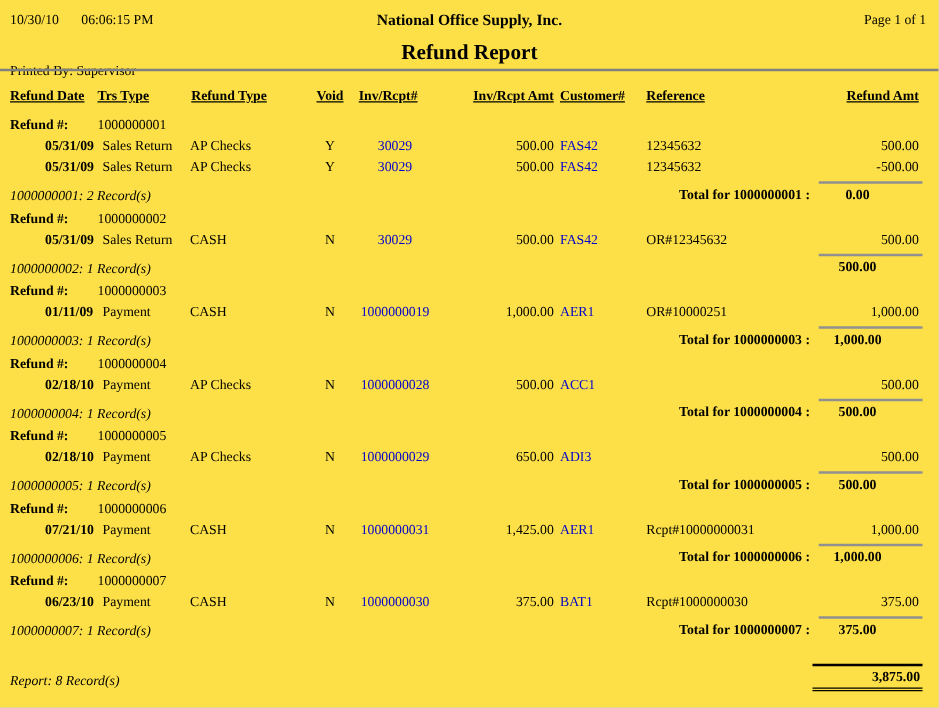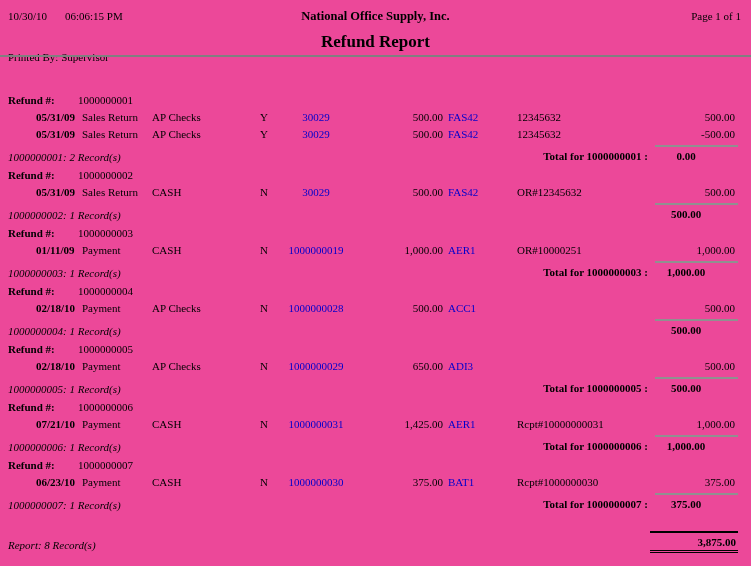--- a/index.html
+++ b/index.html
@@ -1,19 +1,19 @@
 <!DOCTYPE html>
 <html><head>
 <meta charset="utf-8">
 <style>
   html,body{margin:0;padding:0;background:#d4d0c8;}
   .page{
     position:relative;
     width:751px;height:566px;
-    background:#ec4899;
+    background:#fde047;
     font-family:"Liberation Serif", serif;
     font-size:11px;color:#000;
     overflow:hidden;
   }
   .abs{position:absolute;white-space:nowrap;}
   .link{color:#0000cc;cursor:pointer;}
   
   .hdr-date{left:8px;top:10px;}
   .hdr-time{left:65px;top:10px;}
   .hdr-company{left:0;right:0;top:9px;text-align:center;font-size:12.5px;font-weight:bold;}
@@ -68,20 +68,31 @@
 <div class="page">
 
   <span class="abs hdr-date">10/30/10</span>
   <span class="abs hdr-time">06:06:15 PM</span>
   <div class="abs hdr-company">National Office Supply, Inc.</div>
   <span class="abs hdr-page">Page 1 of 1</span>
   <span class="abs hdr-printedby">Printed By: Supervisor</span>
   <div class="abs hdr-title">Refund Report</div>
   <div class="abs hdr-rule"></div>
 
+  <div class="colhead">
+    <span class="h-date">Refund Date</span>
+    <span class="h-trs">Trs Type</span>
+    <span class="h-rtype">Refund Type</span>
+    <span class="h-void">Void</span>
+    <span class="h-inv">Inv/Rcpt#</span>
+    <span class="h-invamt">Inv/Rcpt Amt</span>
+    <span class="h-cust">Customer#</span>
+    <span class="h-ref">Reference</span>
+    <span class="h-refamt">Refund Amt</span>
+  </div>
 
   <div class="groups">
   <section>
     <div class="line">
       <span class="c-label">Refund #:</span>
       <span class="c-refnum">1000000001</span>
     </div>
     <div class="rows">
   <div class="line">
     <span class="c-date">05/31/09</span>
@@ -180,20 +191,21 @@
     <span class="c-inv link">1000000028</span>
     <span class="c-invamt">500.00</span>
     <span class="c-cust link">ACC1</span>
     <span class="c-ref"></span>
     <span class="c-refamt">500.00</span>
   </div>
 </div>
     <div class="line g-total">
       <span class="t-rule"></span>
       <span class="c-rc">1000000004: 1 Record(s)</span>
+      <span class="c-tlabel">Total for 1000000004 :</span>
       <span class="c-tamt">500.00</span>
     </div>
   </section>
 
   <section>
     <div class="line">
       <span class="c-label">Refund #:</span>
       <span class="c-refnum">1000000005</span>
     </div>
     <div class="rows">

